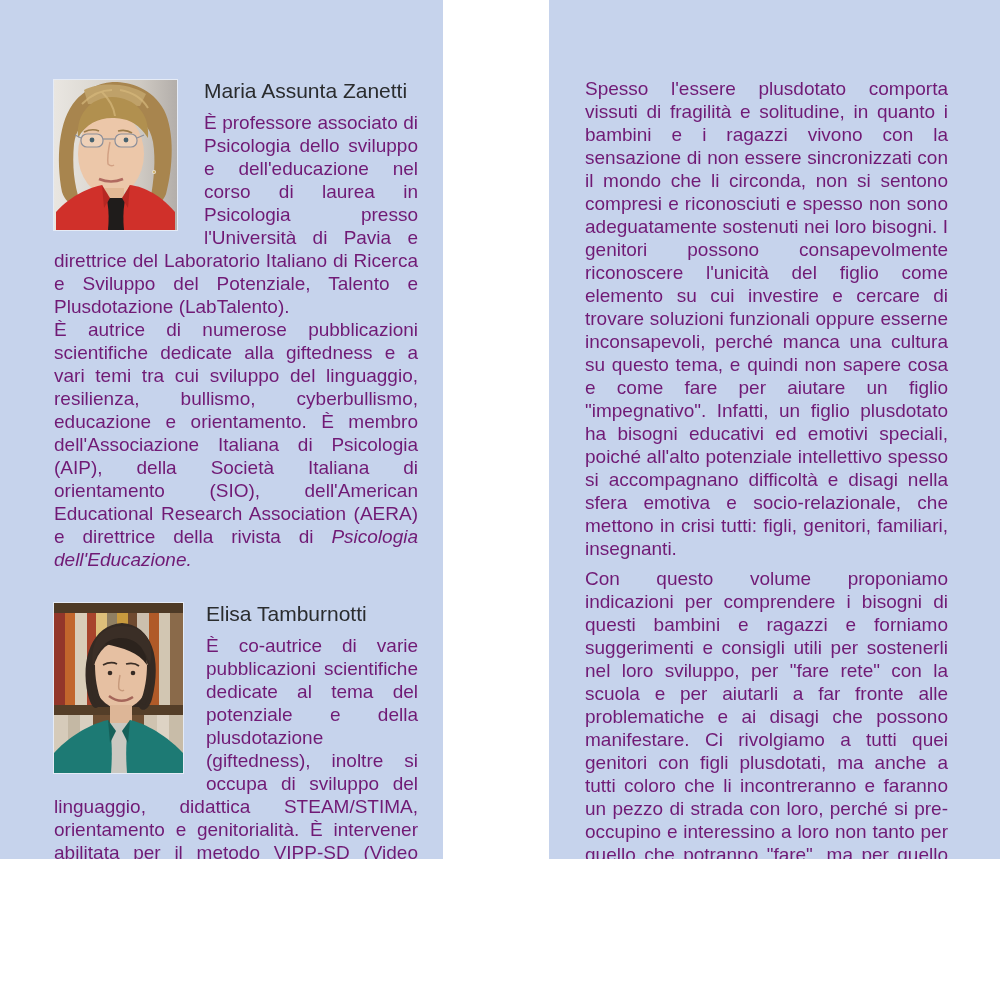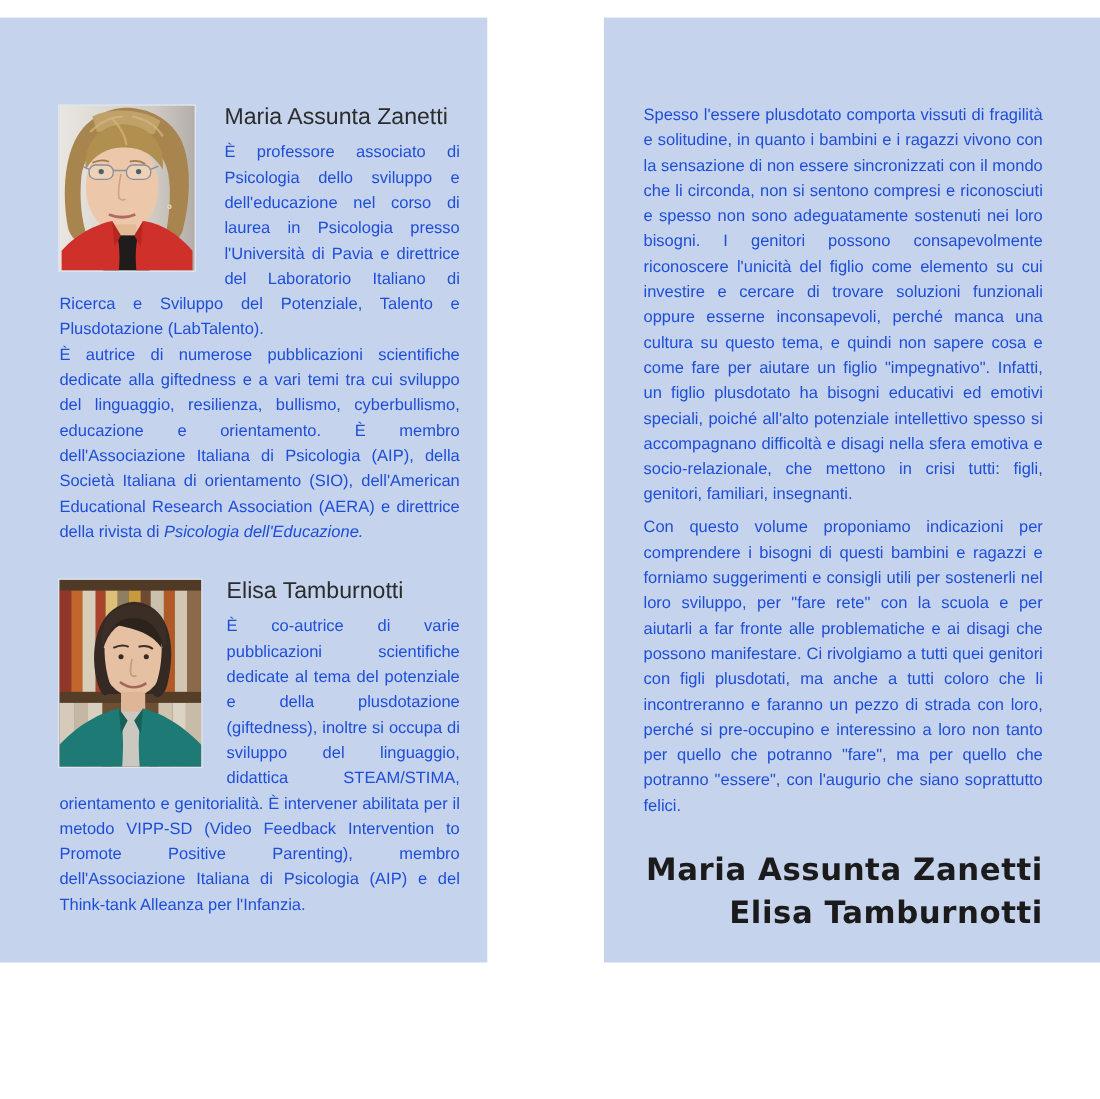--- a/index.html
+++ b/index.html
@@ -4,21 +4,21 @@
 <style>
   html, body { margin: 0; padding: 0; }
   body {
     width: 1000px; height: 999px;
     background: #ffffff;
     position: relative;
     font-family: "Liberation Sans", sans-serif;
     -webkit-font-smoothing: antialiased;
   }
   .flap {
-    position: absolute; top: 16px; height: 859px;
+    position: absolute; top: 0; height: 859px;
     background: #c6d3ec;
     box-sizing: border-box;
     overflow: hidden;
   }
   .flap.left  { left: 0;     width: 443px; padding: 78px 25px 0 54px; }
   .flap.right { left: 549px; width: 451px; padding: 77px 52px 0 36px; }
 
   .author { overflow: visible; }
   .author::after { content:""; display:block; clear:both; }
   .author.second { margin-top: 30px; }
@@ -33,22 +33,22 @@
   .photo-tamburnotti { width: 129px; height: 170px; margin: 2px 23px 6px 0; }
 
   .author-name {
     margin: 0 0 7px 0;
     font-size: 21px; line-height: 26px;
     font-weight: 400;
     color: #2a2c2e;
   }
   .bio, .desc {
     margin: 0;
-    font-size: 15px; line-height: 23px;
-    color: #1d4ed8;
+    font-size: 19px; line-height: 23px;
+    color: #701a75;
     text-align: justify;
   }
   .bio em { font-style: italic; }
   .desc + .desc { margin-top: 7px; }
 
   .signatures {
     margin-top: 27px;
     text-align: right;
     color: #1b1b1b;
   }

